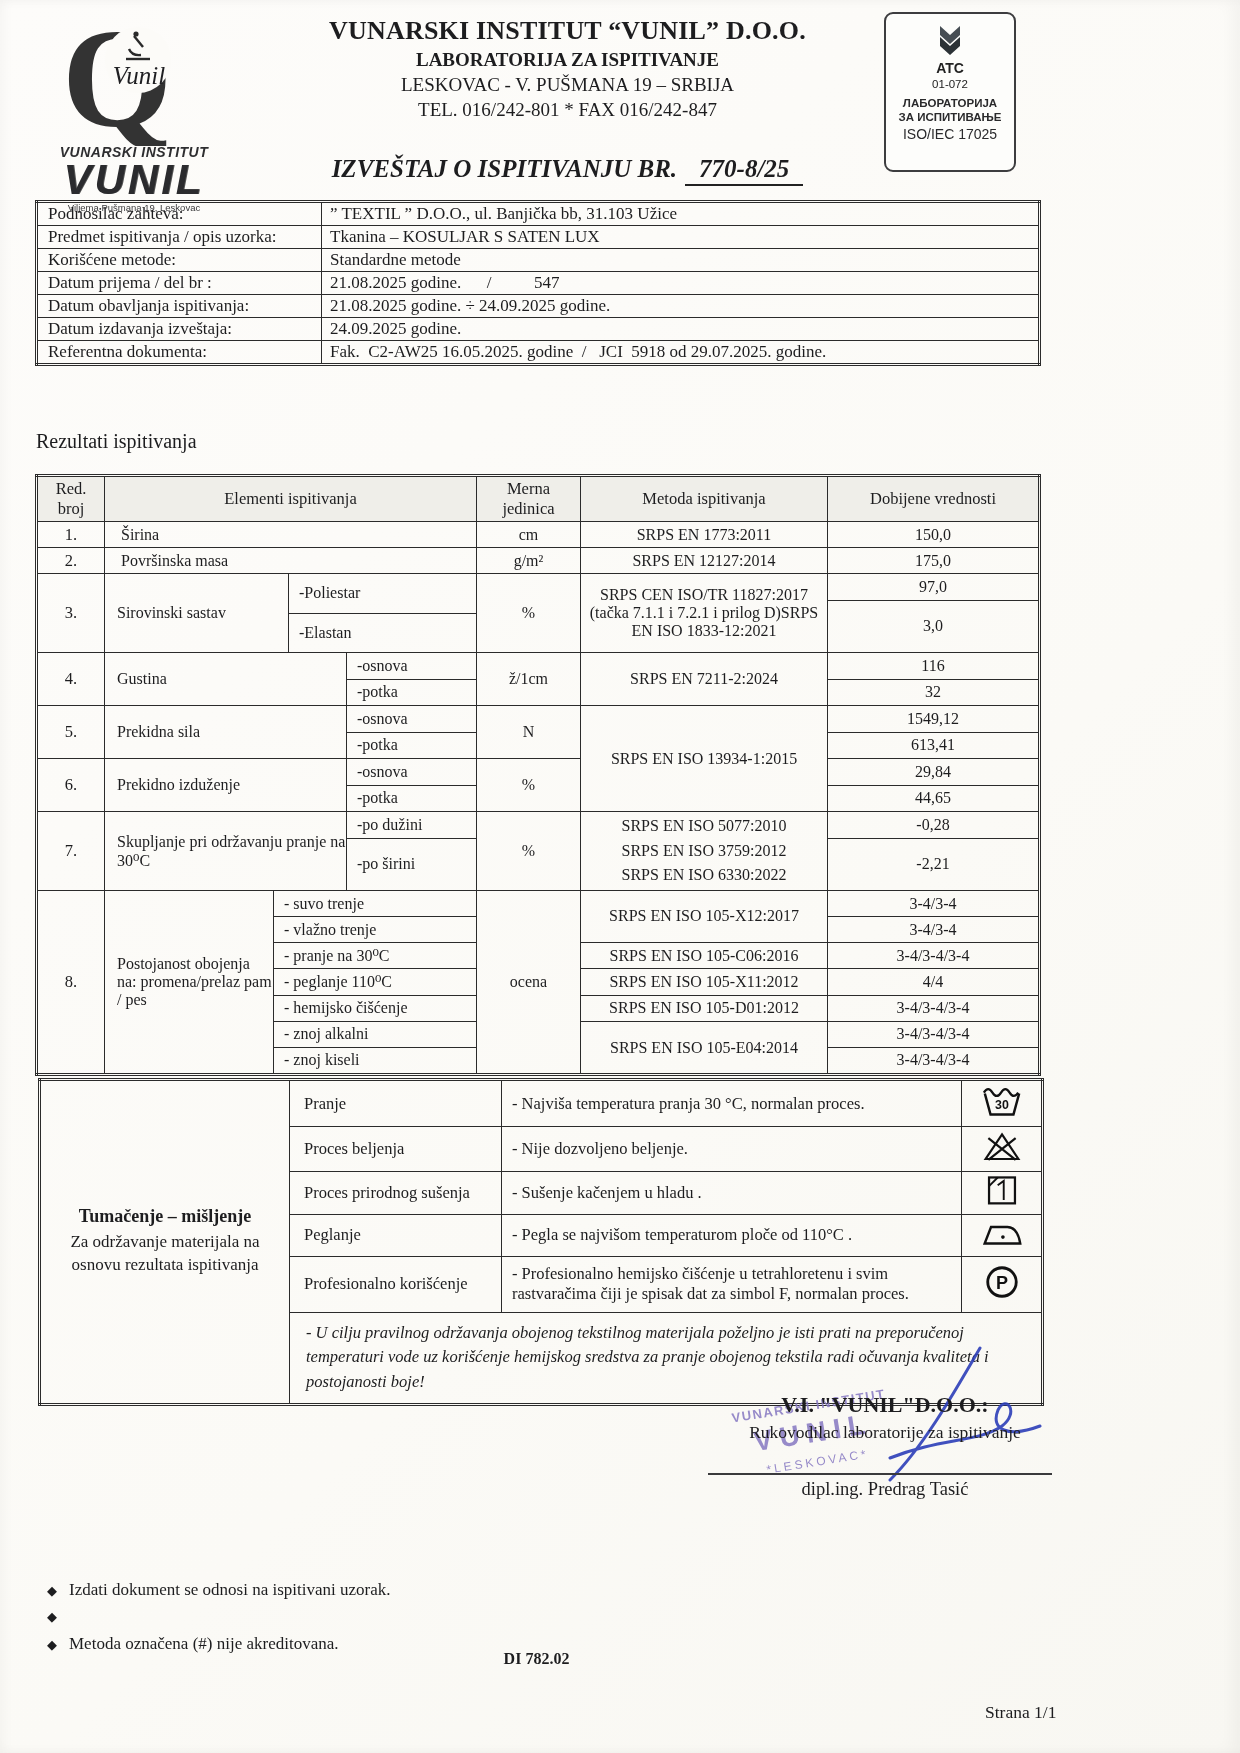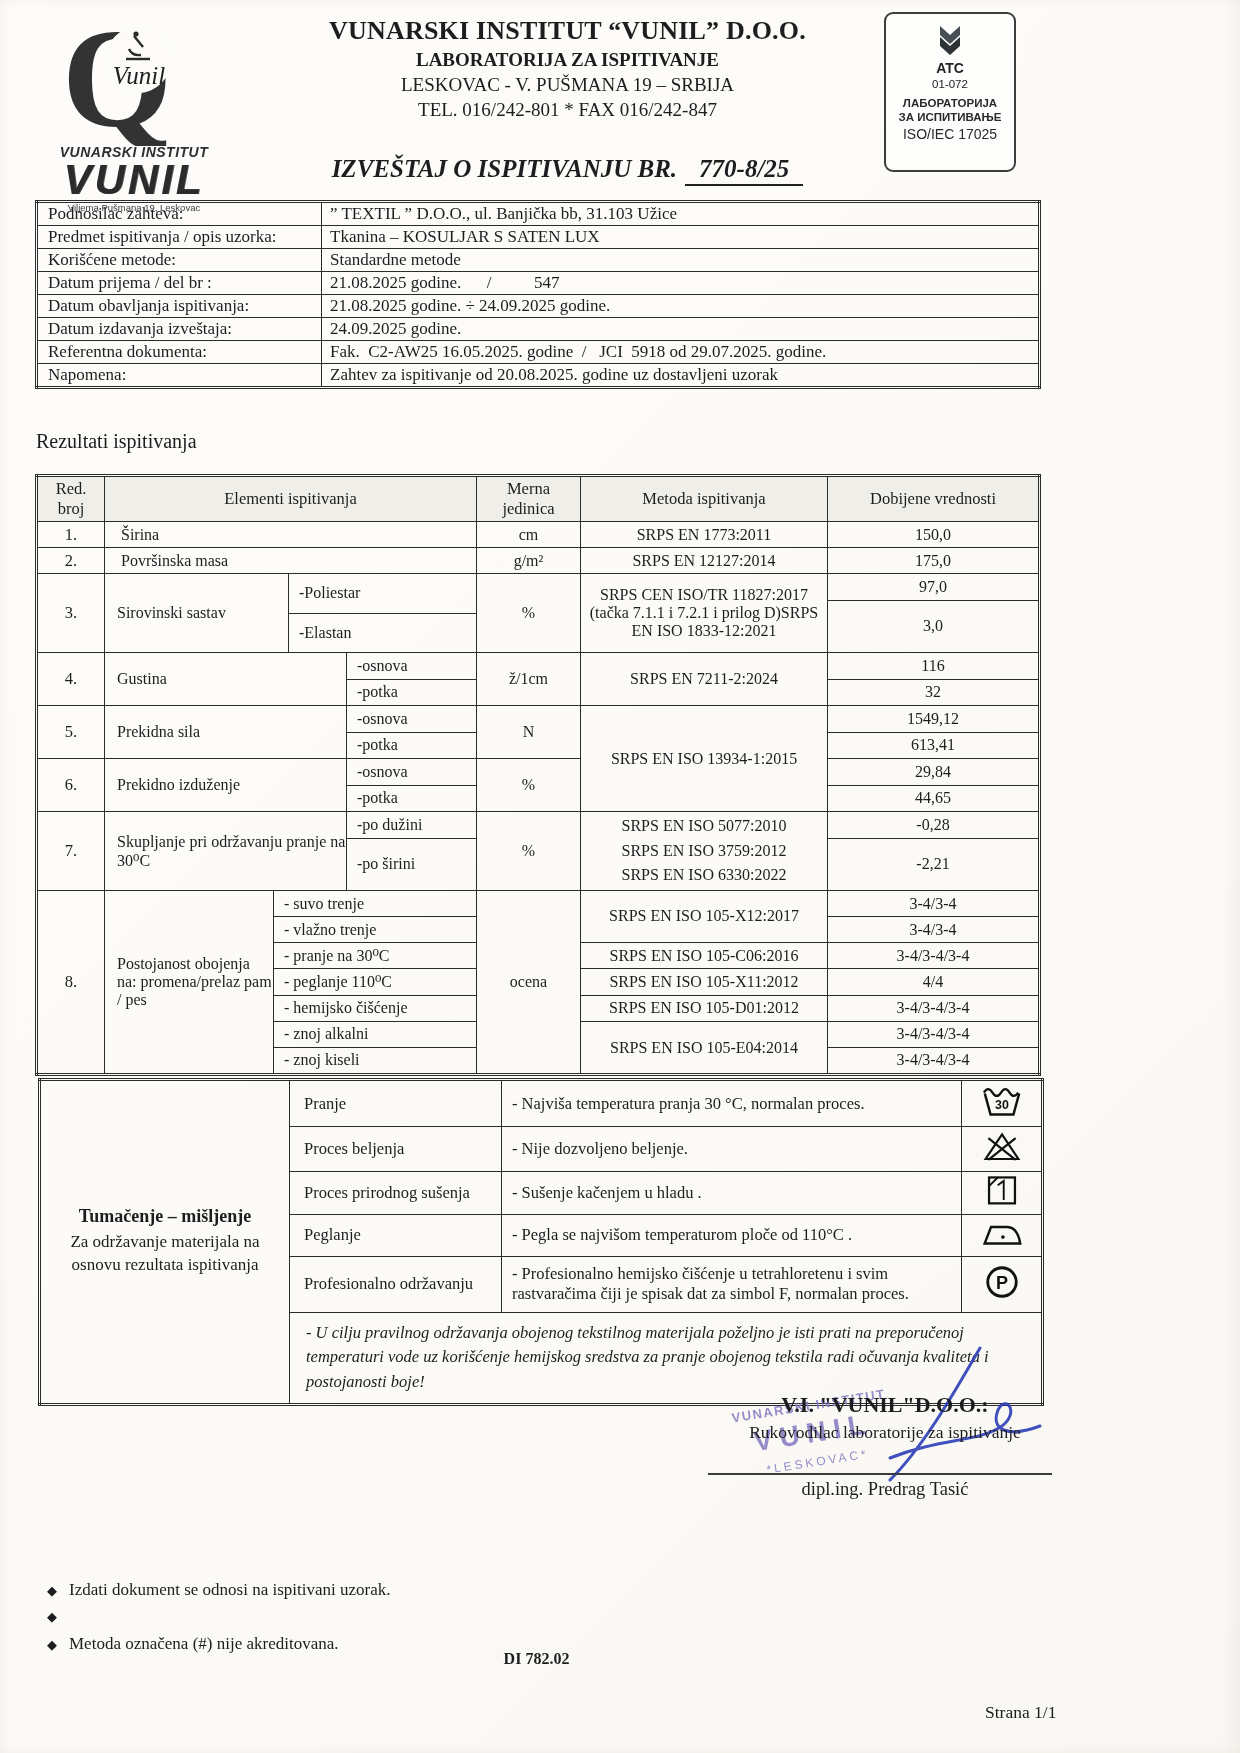--- a/index.html
+++ b/index.html
@@ -163,24 +163,20 @@
           <td>21.08.2025 godine. ÷ 24.09.2025 godine.</td>
         </tr>
     <tr>
           <td class="lbl">Datum izdavanja izveštaja:</td>
           <td>24.09.2025 godine.</td>
         </tr>
     <tr>
           <td class="lbl">Referentna dokumenta:</td>
           <td>Fak.  C2-AW25 16.05.2025. godine  /   JCI  5918 od 29.07.2025. godine.</td>
         </tr>
-    <tr>
-          <td class="lbl">Napomena:</td>
-          <td>Zahtev za ispitivanje od 20.08.2025. godine uz dostavljeni uzorak</td>
-        </tr>
   </tbody>
     </table>
 
   <div class="res-heading">Rezultati ispitivanja</div>
 
   <table class="res">
     <colgroup>
         <col style="width:68px">
         <col style="width:372px">
         <col style="width:104px">
@@ -415,21 +411,21 @@
       <td class="proc">Peglanje</td>
       <td>- Pegla se  najvišom temperaturom ploče od 110°C .</td>
       <td class="icon-cell">
         <svg viewBox="0 0 46 34" width="42">
           <path d="M4 29 L11 11 H29 Q40 11 43 29 Z" fill="none" stroke="#111" stroke-width="2.6"></path>
           <circle cx="24" cy="22" r="2" fill="#111"></circle>
         </svg>
       </td>
     </tr>
     <tr style="height:56px">
-      <td class="proc">Profesionalno održavanju</td>
+      <td class="proc">Profesionalno korišćenje</td>
       <td>- Profesionalno hemijsko čišćenje u tetrahloretenu i svim rastvaračima čiji je spisak dat za simbol F, normalan proces.</td>
       <td class="icon-cell">
         <svg viewBox="0 0 40 38" width="38">
           <circle cx="20" cy="19" r="15" fill="none" stroke="#111" stroke-width="3"></circle>
           <text x="20" y="26" font-size="19" font-weight="bold" text-anchor="middle" fill="#111" font-family="Liberation Sans, sans-serif">P</text>
         </svg>
       </td>
     </tr>
     <tr style="height:78px">
       <td colspan="3" class="note-cell">- U cilju pravilnog održavanja obojenog tekstilnog materijala poželjno je isti prati na preporučenoj temperaturi vode uz korišćenje hemijskog sredstva za pranje obojenog tekstila radi očuvanja kvaliteta i postojanosti boje!</td>

